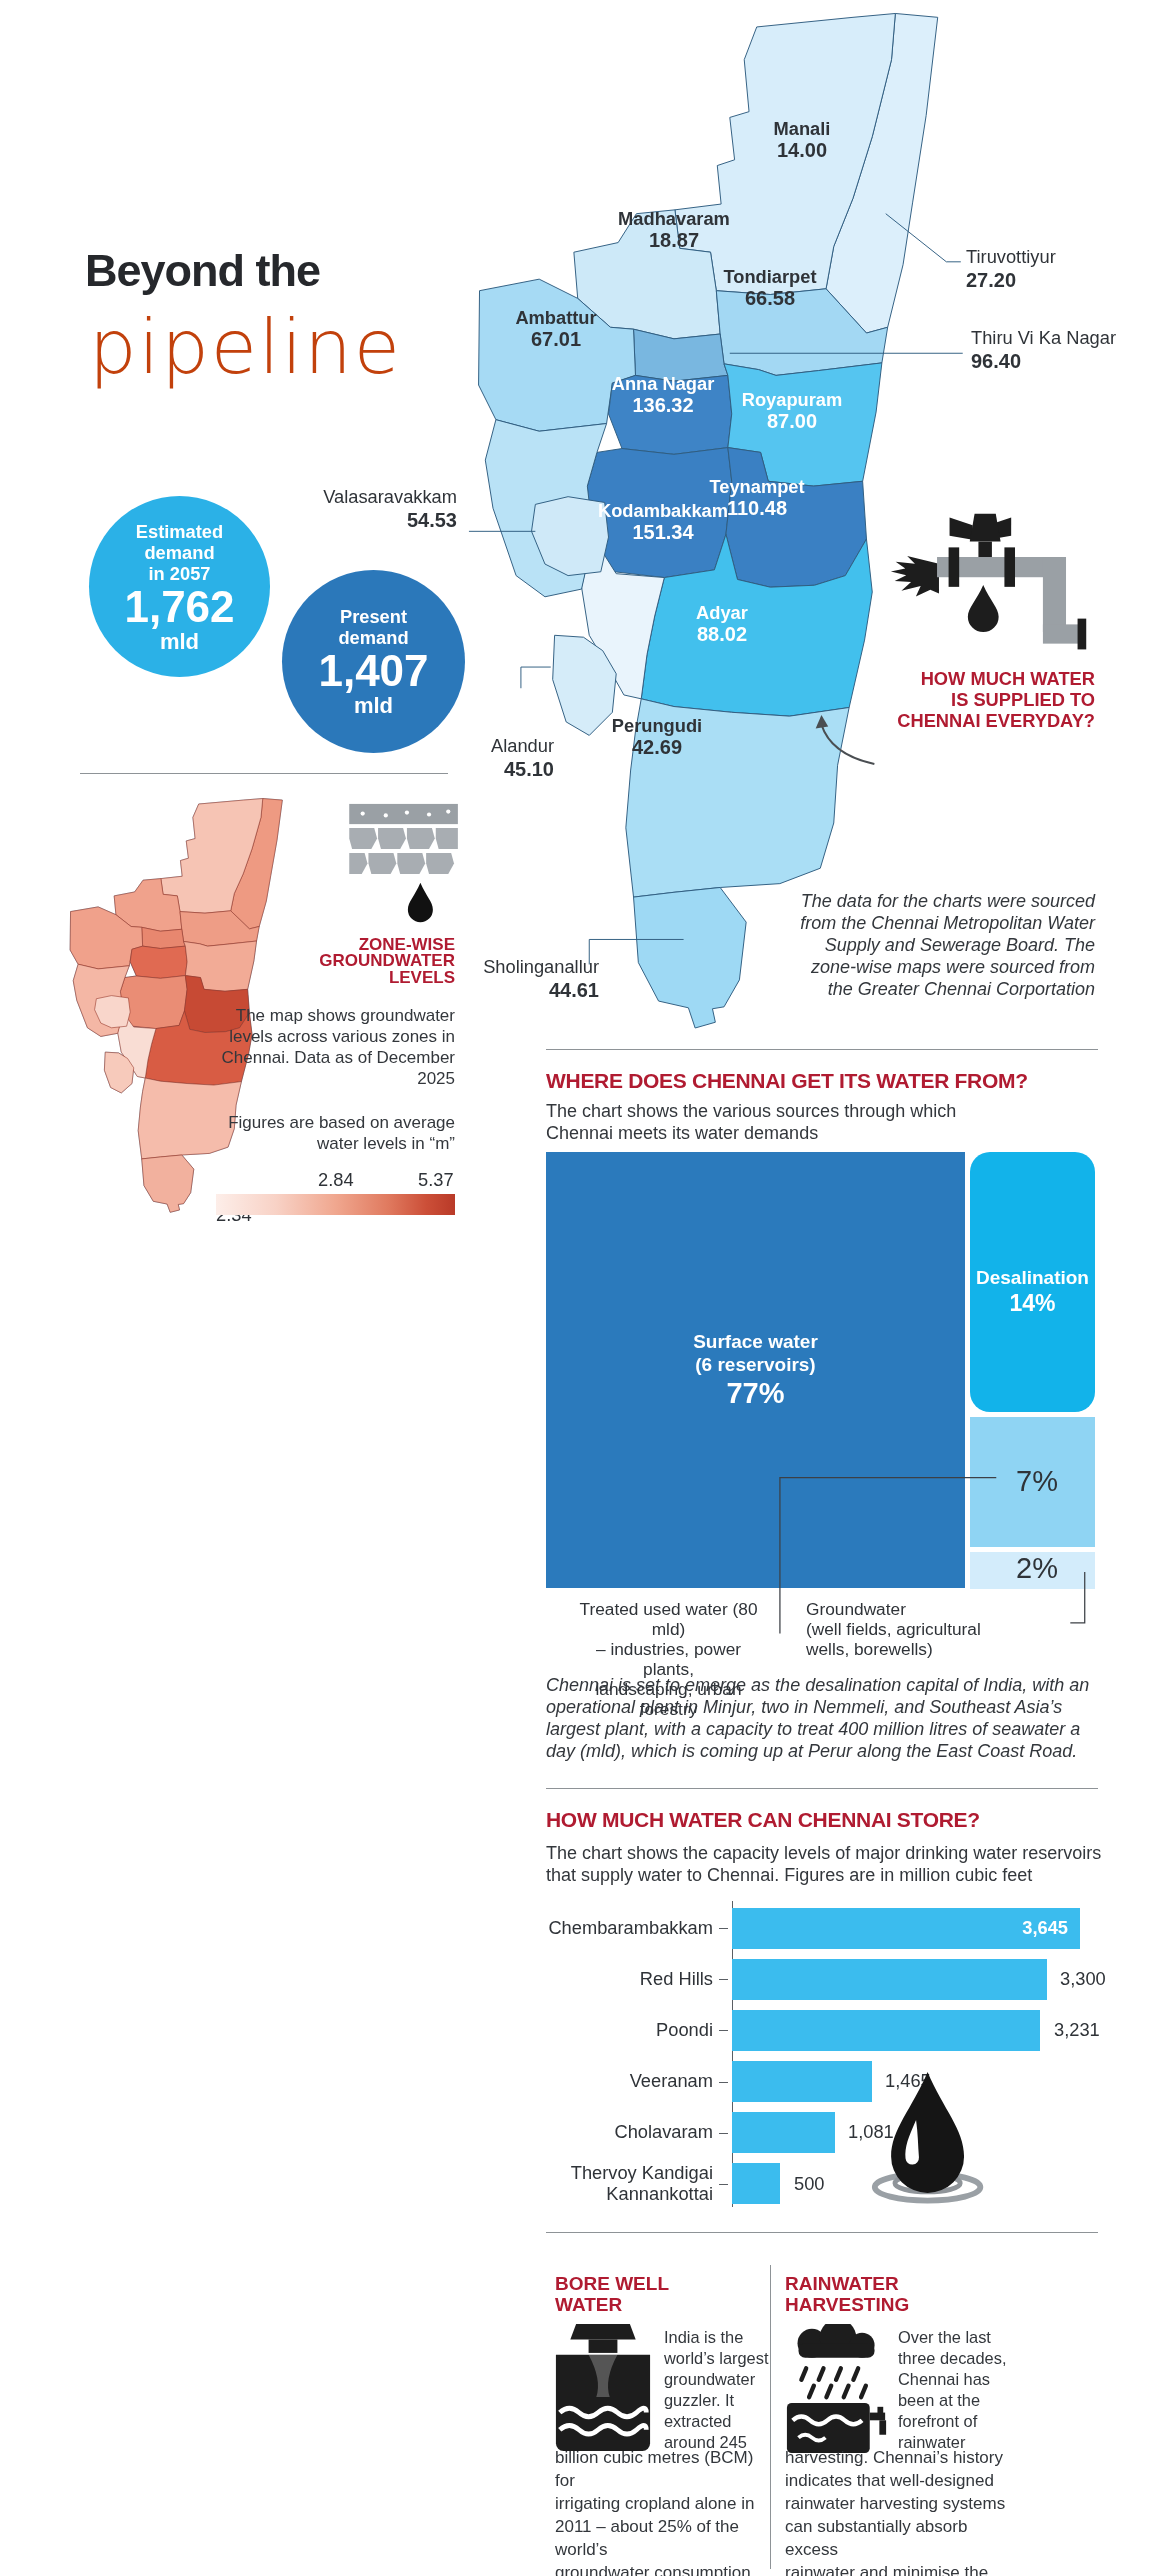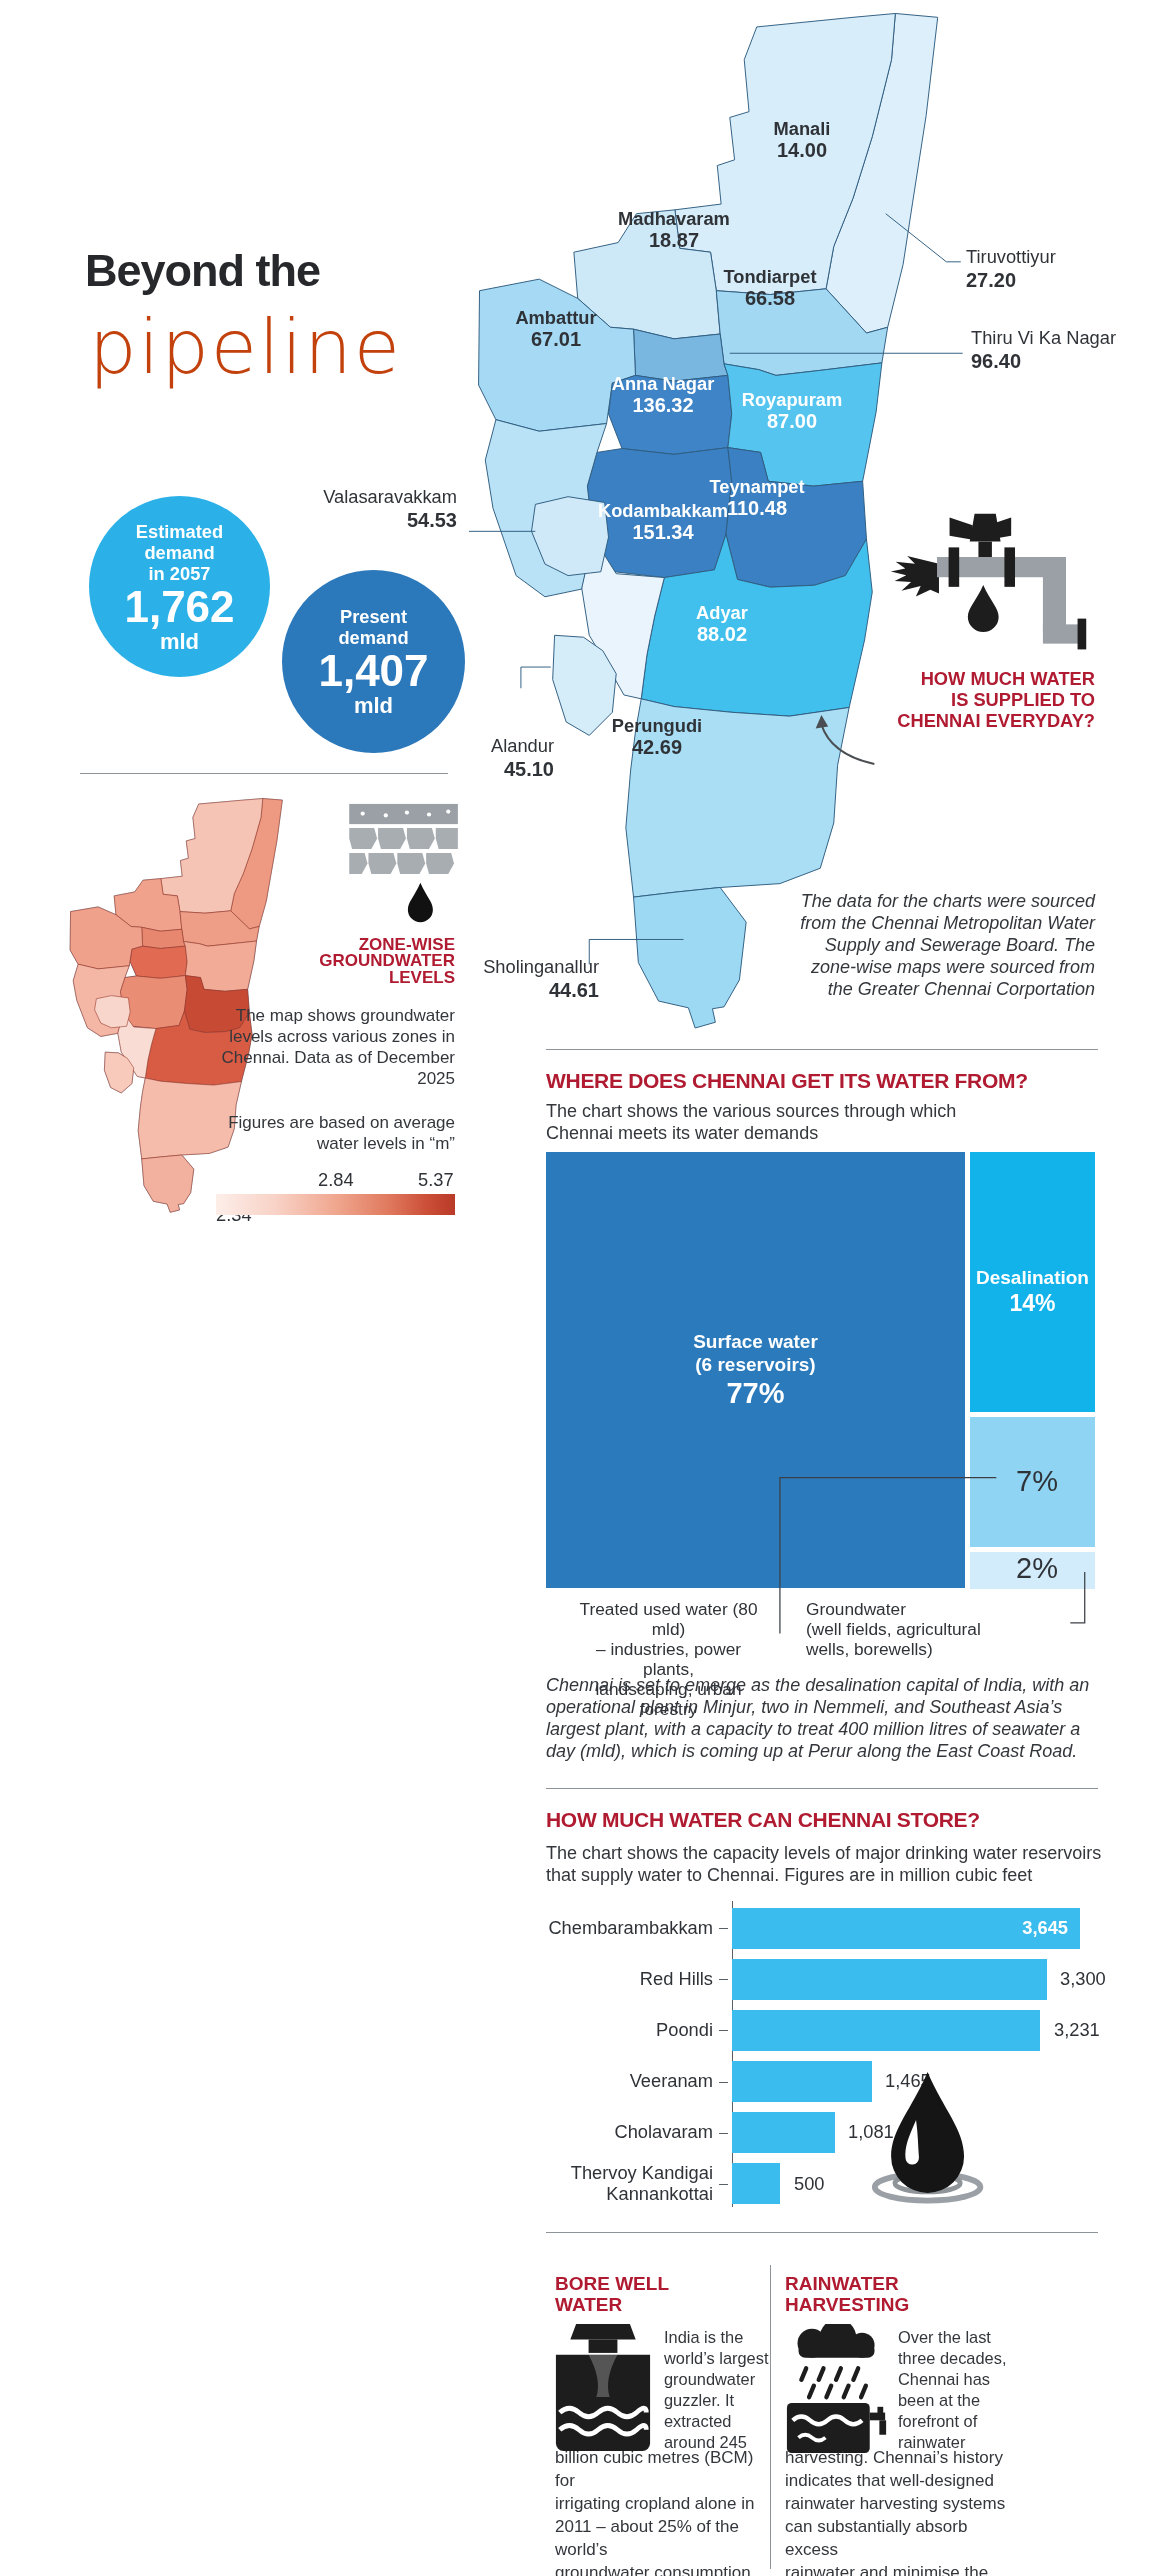--- a/index.html
+++ b/index.html
@@ -212,21 +212,21 @@
   <div class="abs red-h sec-h" style="left:546px;top:1069px;">WHERE DOES CHENNAI GET ITS WATER FROM?</div>
   <div class="abs sec-sub" style="left:546px;top:1100px;width:424px;">The chart shows the various sources through which Chennai meets its water demands</div>
 
   <div class="abs" style="left:546px;top:1152px;width:549px;height:436px;">
     <div class="tm-block tm-surface" style="left:0;top:0;width:419px;height:436px;">
       <div class="tm-center">
         <span class="tm-l1">Surface water<br>(6 reservoirs)</span>
         <span class="tm-pct">77%</span>
       </div>
     </div>
-    <div class="tm-block tm-desal" style="left:424px;top:0;width:125px;height:260px;">
+    <div class="tm-block tm-desal" style="left:424px;top:0;width:125px;height:260px;border-radius:20px;">
       <div class="tm-center" style="justify-content:flex-start;padding-top:114px;box-sizing:border-box;">
         <span class="tm-l1">Desalination</span>
         <span class="tm-pct-sm">14%</span>
       </div>
     </div>
     <div class="tm-block tm-7" style="left:424px;top:265px;width:125px;height:130px;">
       <span class="tm-dark-pct" style="left:46px;top:48px;">7%</span>
     </div>
     <div class="tm-block tm-2" style="left:424px;top:400px;width:125px;height:37px;">
       <span class="tm-dark-pct" style="left:46px;top:0px;">2%</span>

